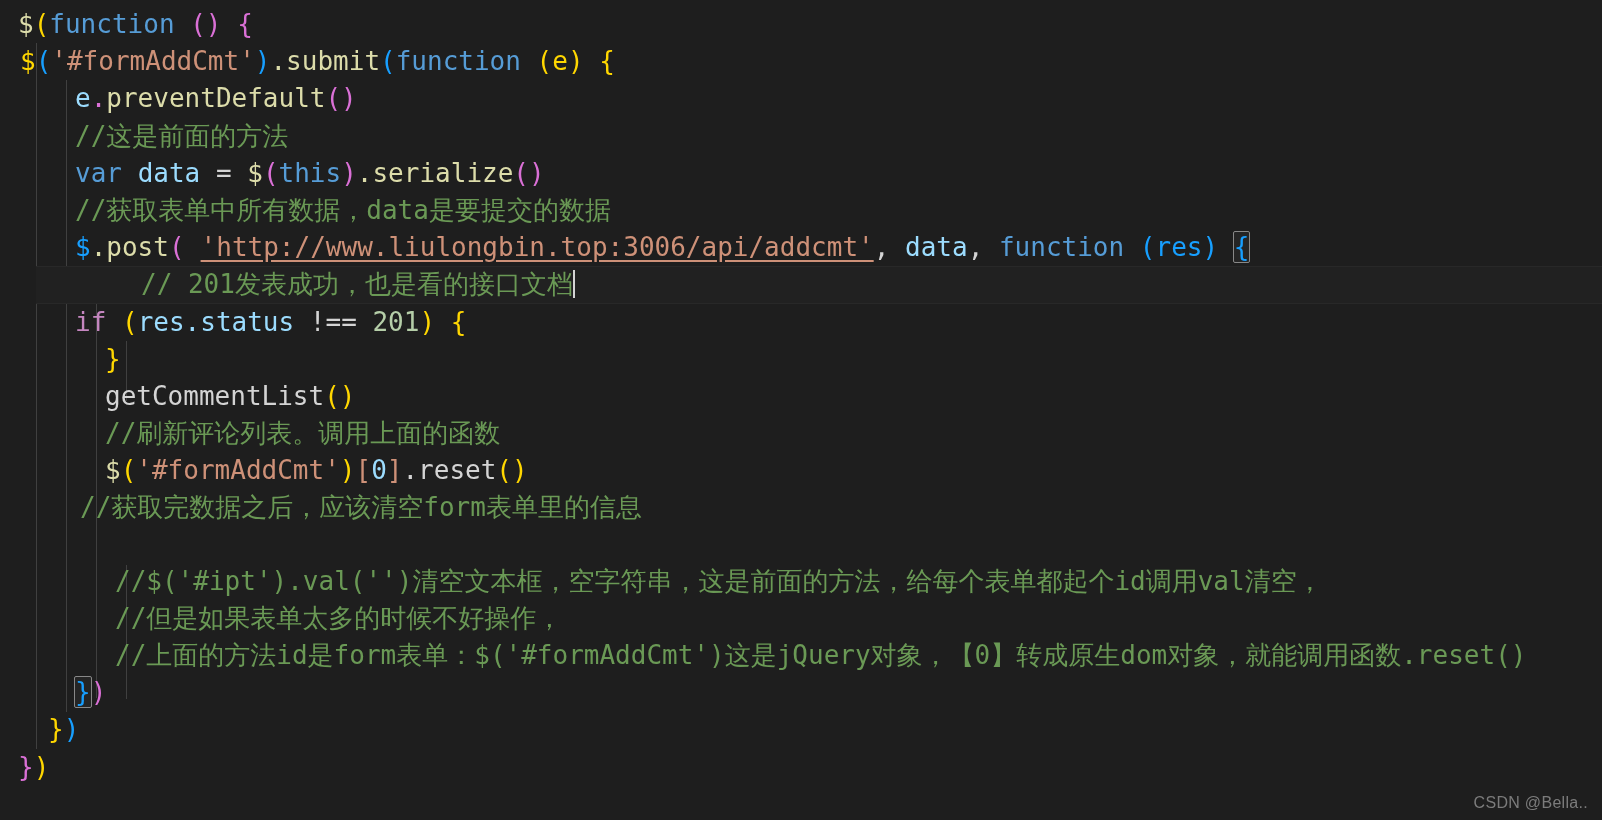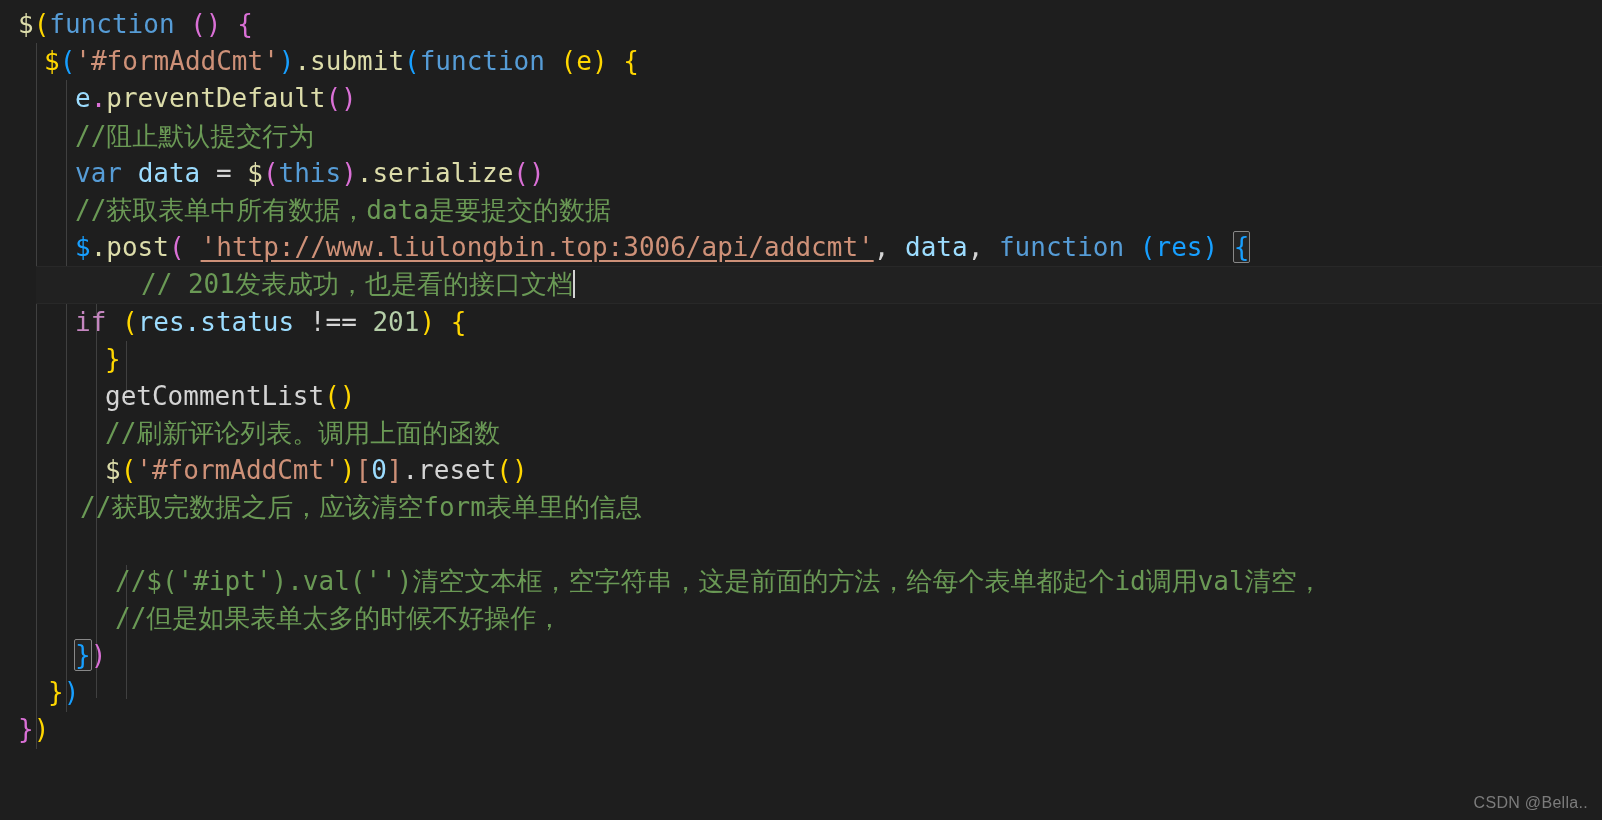--- a/index.html
+++ b/index.html
@@ -108,25 +108,25 @@
 <div id="editor">
 
   <div class="guide" style="left:36px; top:43px;  height:706px;"></div>
   <div class="guide" style="left:66px; top:80px;  height:632px;"></div>
   <div class="guide" style="left:96px; top:266px; height:432px;"></div>
   <div class="guide" style="left:126px; top:341px; height:60px;"></div>
   <div class="guide" style="left:126px; top:565px; height:134px;"></div>
 
   <div class="code-line" style="padding-left:18px;"><span class="t-dollar">$</span><span class="t-b1">(</span><span class="t-kw2">function</span><span class="t-plain"> </span><span class="t-b2">()</span><span class="t-plain"> </span><span class="t-b2">{</span></div>
 
-  <div class="code-line" style="padding-left:44px;"><span class="t-b1">$</span><span class="t-b3">(</span><span class="t-str">'#formAddCmt'</span><span class="t-b3">)</span><span class="t-fn">.submit</span><span class="t-b3">(</span><span class="t-kw2">function</span><span class="t-plain"> </span><span class="t-b1">(e)</span><span class="t-plain"> </span><span class="t-b1">{</span></div>
+  <div class="code-line" style="padding-left:20px;"><span class="t-b1">$</span><span class="t-b3">(</span><span class="t-str">'#formAddCmt'</span><span class="t-b3">)</span><span class="t-fn">.submit</span><span class="t-b3">(</span><span class="t-kw2">function</span><span class="t-plain"> </span><span class="t-b1">(e)</span><span class="t-plain"> </span><span class="t-b1">{</span></div>
 
   <div class="code-line" style="padding-left:75px;"><span class="t-var">e</span><span class="t-b2">.</span><span class="t-fn">preventDefault</span><span class="t-b2">()</span></div>
 
-  <div class="code-line" style="padding-left:75px;"><span class="t-cmt">//阻止默认提交行为</span></div>
+  <div class="code-line" style="padding-left:75px;"><span class="t-cmt">//这是前面的方法</span></div>
 
   <div class="code-line" style="padding-left:75px;"><span class="t-kw2">var</span><span class="t-plain"> </span><span class="t-var">data</span><span class="t-plain"> </span><span class="t-op">=</span><span class="t-plain"> </span><span class="t-dollar">$</span><span class="t-b2">(</span><span class="t-kw2">this</span><span class="t-b2">)</span><span class="t-fn">.serialize</span><span class="t-b2">()</span></div>
 
   <div class="code-line" style="padding-left:75px;"><span class="t-cmt">//获取表单中所有数据，data是要提交的数据</span></div>
 
   <div class="code-line" style="padding-left:75px;"><span class="t-b3">$</span><span class="t-fn">.post</span><span class="t-b2">(</span><span class="t-str link-underline">'http://www.liulongbin.top:3006/api/addcmt'</span><span class="t-plain">, </span><span class="t-var">data</span><span class="t-plain">, </span><span class="t-kw2">function</span><span class="t-plain"> </span><span class="t-b3">(res)</span><span class="t-plain"> </span><span class="t-b3 bracket-match">{</span></div>
 
   <div class="code-line current" style="padding-left:105px;"><span class="t-cmt">// 201发表成功，也是看的接口文档</span><span class="caret"></span></div>
 
   <div class="code-line" style="padding-left:75px;"><span class="t-kw">if</span><span class="t-plain"> </span><span class="t-b1">(</span><span class="t-var">res</span><span class="t-var">.status</span><span class="t-plain"> </span><span class="t-op">!==</span><span class="t-plain"> </span><span class="t-num">201</span><span class="t-b1">)</span><span class="t-plain"> </span><span class="t-b1">{</span></div>
@@ -139,20 +139,21 @@
   <div class="code-line" style="padding-left:105px;"><span class="t-cmt">//刷新评论列表。调用上面的函数</span></div>
 
   <div class="code-line" style="padding-left:105px;"><span class="t-dollar">$</span><span class="t-b1">(</span><span class="t-str">'#formAddCmt'</span><span class="t-b1">)</span><span class="t-str">[</span><span class="t-var">0</span><span class="t-str">]</span><span class="t-plain">.reset</span><span class="t-b1">()</span></div>
 
   <div class="code-line" style="padding-left:80px;"><span class="t-cmt">//获取完数据之后，应该清空form表单里的信息</span></div>
 
   <div class="code-line" style="padding-left:115px;margin-top:36px;"><span class="t-cmt">//$('#ipt').val('')清空文本框，空字符串，这是前面的方法，给每个表单都起个id调用val清空，</span></div>
 
   <div class="code-line" style="padding-left:115px;"><span class="t-cmt">//但是如果表单太多的时候不好操作，</span></div>
 
+  <div class="code-line" style="padding-left:115px;"><span class="t-cmt">//上面的方法id是form表单：$('#formAddCmt')这是jQuery对象，【0】转成原生dom对象，就能调用函数.reset()</span></div>
 
   <div class="code-line" style="padding-left:75px;"><span class="t-b3 bracket-match">}</span><span class="t-b2">)</span></div>
 
   <div class="code-line" style="padding-left:48px;"><span class="t-b1">}</span><span class="t-b3">)</span></div>
 
   <div class="code-line" style="padding-left:18px;"><span class="t-b2">}</span><span class="t-b1">)</span></div>
 
   <div class="watermark">CSDN @Bella..</div>
 
 </div>

